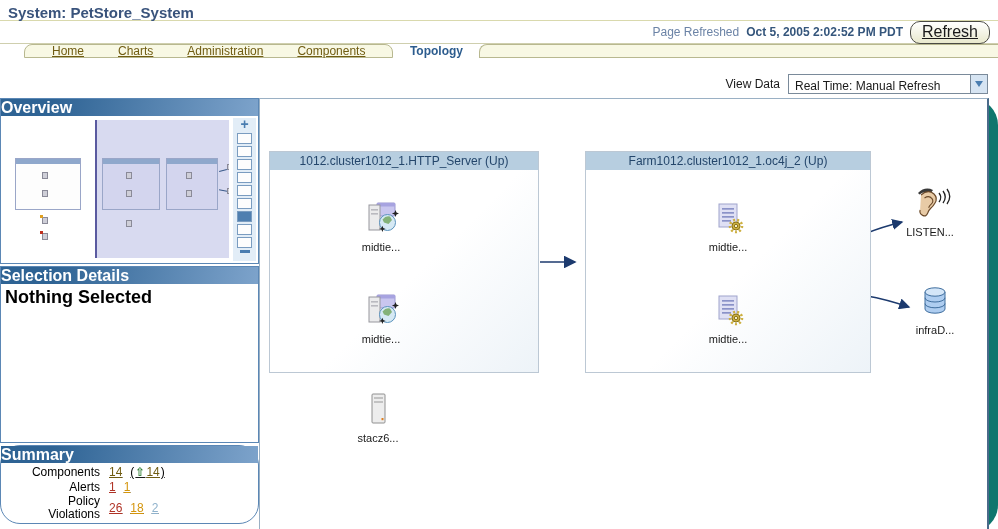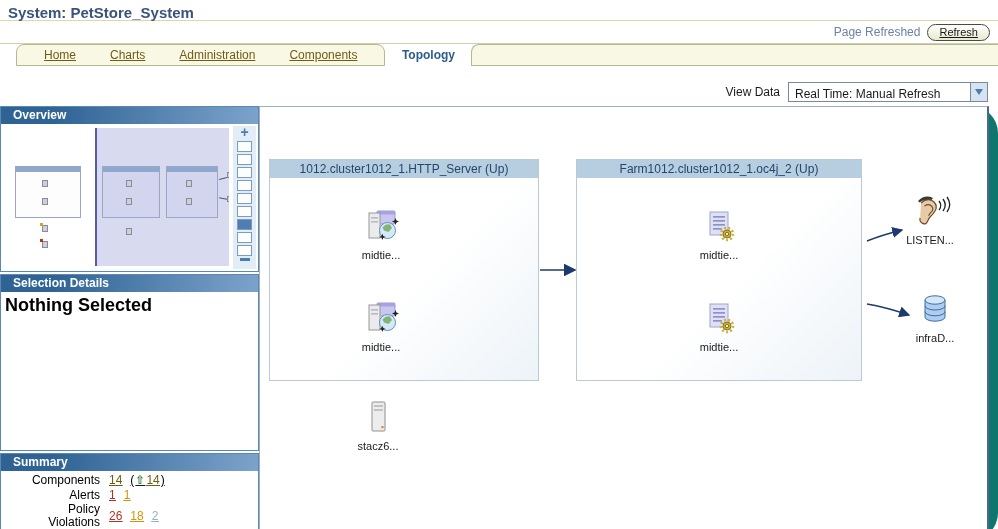--- a/index.html
+++ b/index.html
@@ -10,24 +10,24 @@
   
   .title-row { height:21px; padding:4px 8px 0 8px; border-bottom:1px solid #d9d9ad; }
   .page-title { font-size:15px; font-weight:bold; color:#39537c; }
 
   .refresh-row { height:23px; display:flex; justify-content:flex-end; align-items:center;
                  gap:7px; padding-right:8px; border-bottom:1px solid #cfcfae; }
   .refreshed-label { color:#6b83a6; }
   .refreshed-value { color:#35567c; font-weight:bold; }
   .pill-btn { display:inline-block; padding:1px 11px 2px 11px; border:1px solid #4a4a44;
               border-radius:10px; background:linear-gradient(#ffffff,#e9e9cd);
-              color:#1a1a1a; font-size:11px; cursor:pointer; white-space:nowrap;text-decoration:underline; }
-
-  
-  .tab-bar { height:22px; display:flex; align-items:stretch; background:#fff; padding-left:16px; }
+              color:#1a1a1a; font-size:16px; cursor:pointer; white-space:nowrap;text-decoration:underline; }
+
+  
+  .tab-bar { height:14px; display:flex; align-items:stretch; background:#fff; padding-left:24px; }
   .tab-seg { background:#f8f8e4; border:1px solid #b8b890; display:flex; align-items:center; }
   .tab-seg.first { border-radius:8px 8px 0 0; padding:0 10px; gap:0; }
   .tab-seg.last  { border-radius:8px 0 0 0; flex:1; border-right:none; }
   .tab-link { color:#705c12; text-decoration:underline; padding:0 17px; cursor:pointer; }
   .tab-active { width:86px; display:flex; align-items:center; justify-content:center;
                 background:#fff; color:#2c5c8e; font-weight:bold; cursor:default; }
 
   
   .viewdata-row { height:28px; display:flex; justify-content:flex-end; align-items:center;
                   gap:8px; padding-right:10px;margin-top:12px; }
@@ -38,22 +38,22 @@
   .fake-select .arrow-box { width:17px; align-self:stretch; background:#d6e4f2;
                  border-left:1px solid #7a8a9a; display:flex; align-items:center; justify-content:center; }
   .tri-down { width:0; height:0; border-left:4px solid transparent; border-right:4px solid transparent;
               border-top:6px solid #4a7db0; }
 
   
   .content { display:flex; height:434px; }
   .sidebar { width:259px; display:flex; flex-direction:column; }
   .panel { border:1px solid #5b87b5; background:#fff; }
   .panel + .panel { margin-top:2px; }
-  .panel-header { height:17px; line-height:17px; padding-left:12px; color:#fff; font-weight:bold;
-                  font-size:12px; background:linear-gradient(100deg,#2e6394 20%,#7da3cb); }
+  .panel-header { height:17px; line-height:17px; padding-left:0; color:#fff; font-weight:bold;
+                  font-size:16px; background:linear-gradient(100deg,#2e6394 20%,#7da3cb); }
 
   
   .overview-body { position:relative; height:147px; background:#fff; }
   .minimap { position:absolute; left:5px; top:4px; width:223px; height:138px;
              background:#fff; overflow:hidden; cursor:pointer; }
   .mm-viewport { position:absolute; left:89px; top:0; right:0; bottom:0; background:#d8daf0;
                  border-left:2px solid #5a5aa0; }
   .mm-box { position:absolute; border:1px solid #9aa6c8; }
   .mm-title { height:5px; background:#8fa8cc; }
   .mm-icon { position:absolute; width:6px; height:7px; background:#cfcfd8; border:1px solid #8a8a98; }
@@ -98,20 +98,21 @@
 <body>
 
 <div class="page">
 
   <div class="title-row">
     <span class="page-title">System: PetStore_System</span>
   </div>
 
   <div class="refresh-row">
     <span class="refreshed-label">Page Refreshed</span>
+    <span class="refreshed-value">Oct 5, 2005 2:02:52 PM PDT</span>
     <button class="pill-btn">Refresh</button>
   </div>
 
   <div class="tab-bar">
     <div class="tab-seg first">
       <a class="tab-link">Home</a>
       <a class="tab-link">Charts</a>
       <a class="tab-link">Administration</a>
       <a class="tab-link">Components</a>
     </div>
@@ -183,21 +184,21 @@
         </div>
       </div>
 
       <div class="panel" style="height:177px;">
         <div class="panel-header">Selection Details</div>
         <div class="selection-body">
           <span class="selection-text">Nothing Selected</span>
         </div>
       </div>
 
-      <div class="panel" style="height:79px;">
+      <div class="panel" style="height:79px;border-radius:20px;">
         <div class="panel-header">Summary</div>
         <div class="summary-body">
           <div class="sum-row">
             <span class="sum-label">Components</span>
             <span class="sum-vals">
               <a class="lnk lnk-olive">14</a>
               <span style="display:inline-flex; gap:1px; align-items:center;">
                 <span class="paren">(</span>
                 <span class="up-arrow">⇧</span>
                 <a class="lnk lnk-olive">14</a>
@@ -270,21 +271,21 @@
                 <circle cx="24.5" cy="22.5" r="8" fill="#d6e9f4" stroke="#5a92bd"></circle>
                 <path d="M19.5 19.5 q3.5-4.5 7.5-3 l2 3.5 -3.5 4 -4.5-1.5z" fill="#84b278"></path>
                 <path d="M31.5 12.5 l1-2.6 1 2.6 2.6 1 -2.6 1 -1 2.6 -1-2.6 -2.6-1z" fill="#222"></path>
                 <path d="M18.5 28 l0.9-2.3 0.9 2.3 2.3 0.9 -2.3 0.9 -0.9 2.3 -0.9-2.3 -2.3-0.9z" fill="#222"></path>
               </svg>
             </span>
             <div class="lbl">midtie...</div>
           </div>
         </div>
 
-        <div class="cluster" style="left:316px; top:52px; width:286px; height:222px;">
+        <div class="cluster" style="left:325px; top:52px; width:286px; height:222px;">
           <div class="cluster-title">Farm1012.cluster1012_1.oc4j_2 (Up)</div>
           <div class="node" style="left:97px; top:48px;">
             <span class="ic">
               <svg width="36" height="36" viewBox="0 0 36 36">
                 <rect x="9" y="4" width="18" height="23" fill="#dfe0f4" stroke="#a0a4cc"></rect>
                 <rect x="12" y="8" width="12" height="1.7" fill="#8a92c8"></rect>
                 <rect x="12" y="12" width="12" height="1.7" fill="#8a92c8"></rect>
                 <rect x="12" y="16" width="12" height="1.7" fill="#8a92c8"></rect>
                 <rect x="12" y="20" width="9" height="1.7" fill="#8a92c8"></rect>
                 <circle cx="26" cy="26" r="6" fill="none" stroke="#cdb042" stroke-width="2.6" stroke-dasharray="2 2.1"></circle>

